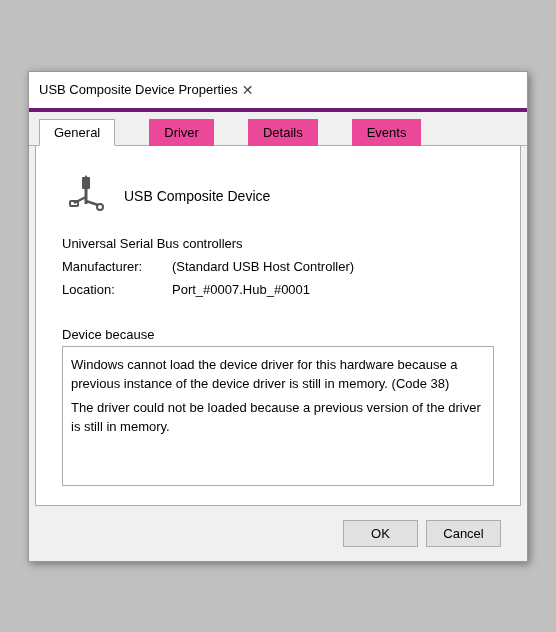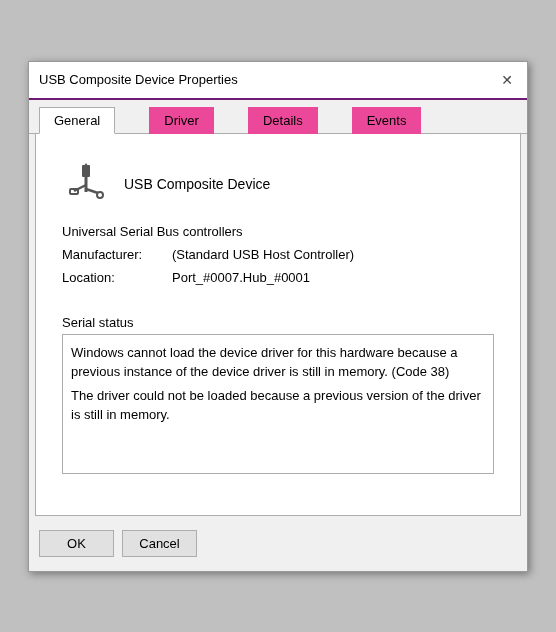--- a/index.html
+++ b/index.html
@@ -24,22 +24,21 @@
       background: #f0f0f0;
       border: 1px solid #999;
       box-shadow: 2px 2px 8px rgba(0,0,0,0.4);
     }
 
     .title-bar {
       background: #fff;
       padding: 8px 10px;
       display: flex;
       align-items: center;
-      justify-content: space-between;
-      border-bottom: 2px solid #701a75;
+      border-bottom: 4px solid #701a75;
       user-select: none;
     }
 
     .title-bar-text {
       font-size: 13px;
       font-weight: normal;
       color: #000;
     }
 
     .title-bar-close {
@@ -78,21 +77,21 @@
 
     .tab.active {
       background: #fff;
       border: 1px solid #adadad;
       border-bottom: 1px solid #fff;
       z-index: 1;
     }
 
     .content {
       background: #fff;
-      padding: 16px 16px 31px 16px;
+      padding: 16px 16px 9px 16px;
       border: 1px solid #adadad;
       border-top: none;
       margin: 0 6px;
     }
 
     .device-header {
       display: flex;
       align-items: center;
       padding: 10px 0 16px 10px;
     }
@@ -155,21 +154,22 @@
     .device-status-box p {
       margin-bottom: 4px;
     }
 
     .device-status-box p:last-child {
       margin-bottom: 0;
     }
 
     .footer {
       display: flex;
-      padding: 14px 10px;
+      justify-content: flex-end;
+      padding: 14px 26px;
       gap: 8px;
       background: #f0f0f0;
     }
 
     .btn {
       min-width: 75px;
       padding: 5px 16px;
       font-size: 13px;
       background: #e1e1e1;
       border: 1px solid #adadad;
@@ -233,21 +233,21 @@
         <span class="info-label">Manufacturer:</span>
         <span class="info-value">(Standard USB Host Controller)</span>
       </div>
       <div class="info-row">
         <span class="info-label">Location:</span>
         <span class="info-value">Port_#0007.Hub_#0001</span>
       </div>
     </div>
 
     <div class="device-status-section">
-      <div class="device-status-label">Serial status</div>
+      <div class="device-status-label">Device because</div>
       <div class="device-status-box">
         <p>Windows cannot load the device driver for this hardware because a previous instance of the device driver is still in memory. (Code 38)</p>
         <p>The driver could not be loaded because a previous version of the driver is still in memory.</p>
       </div>
     </div>
   </div>
 
   <div class="footer">
     <button class="btn">OK</button>
     <button class="btn">Cancel</button>

